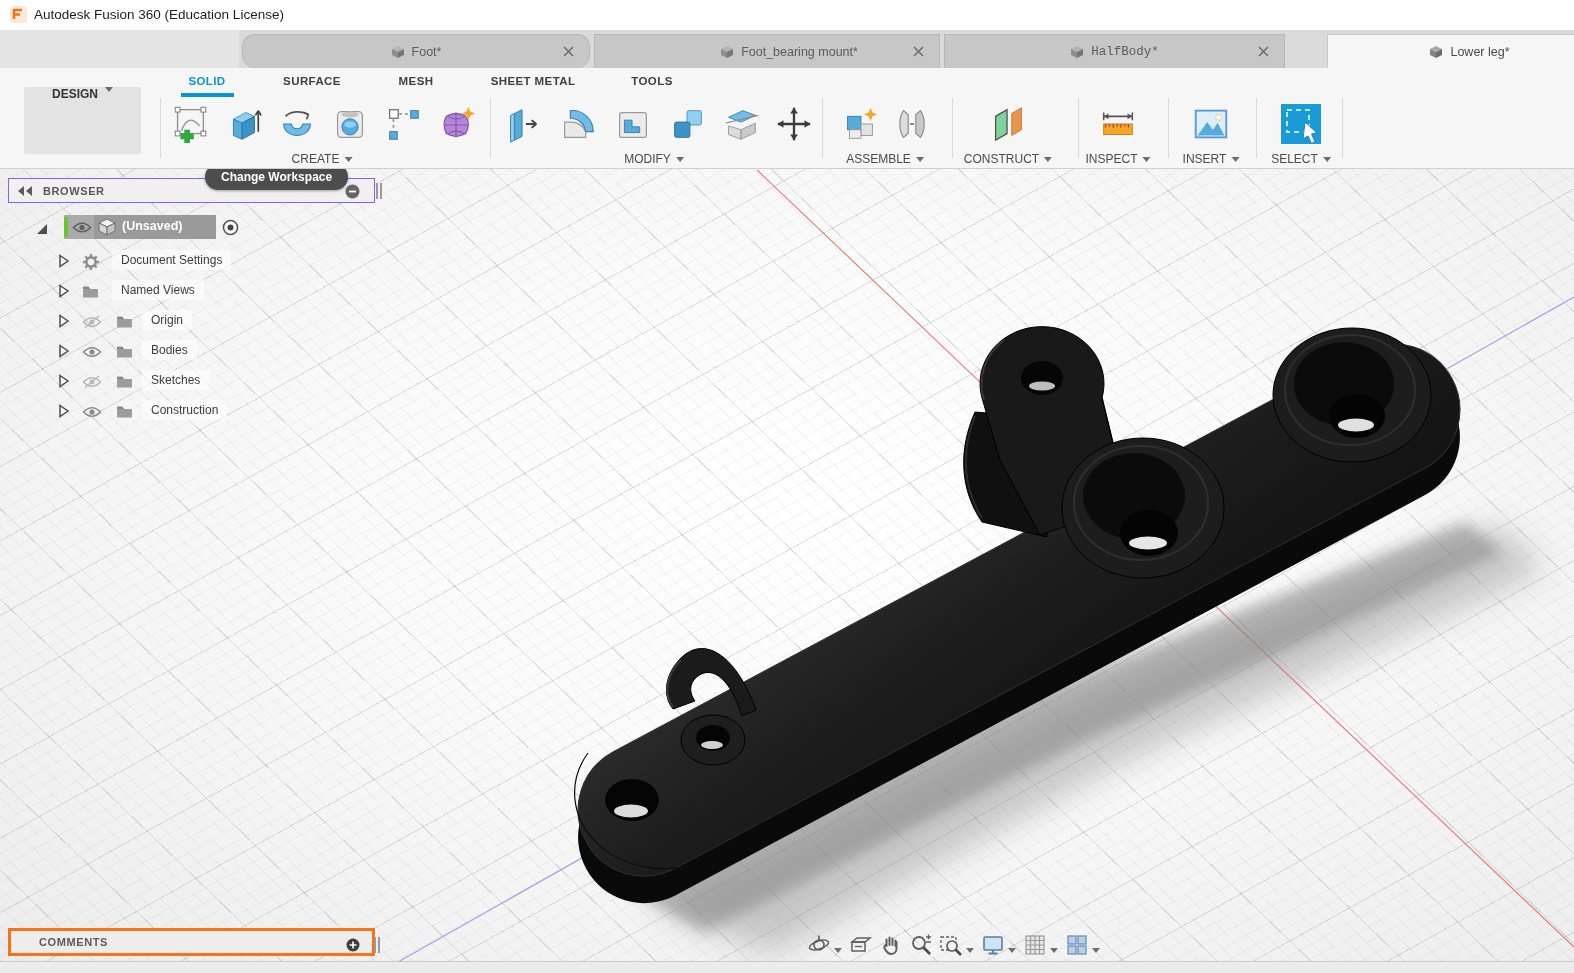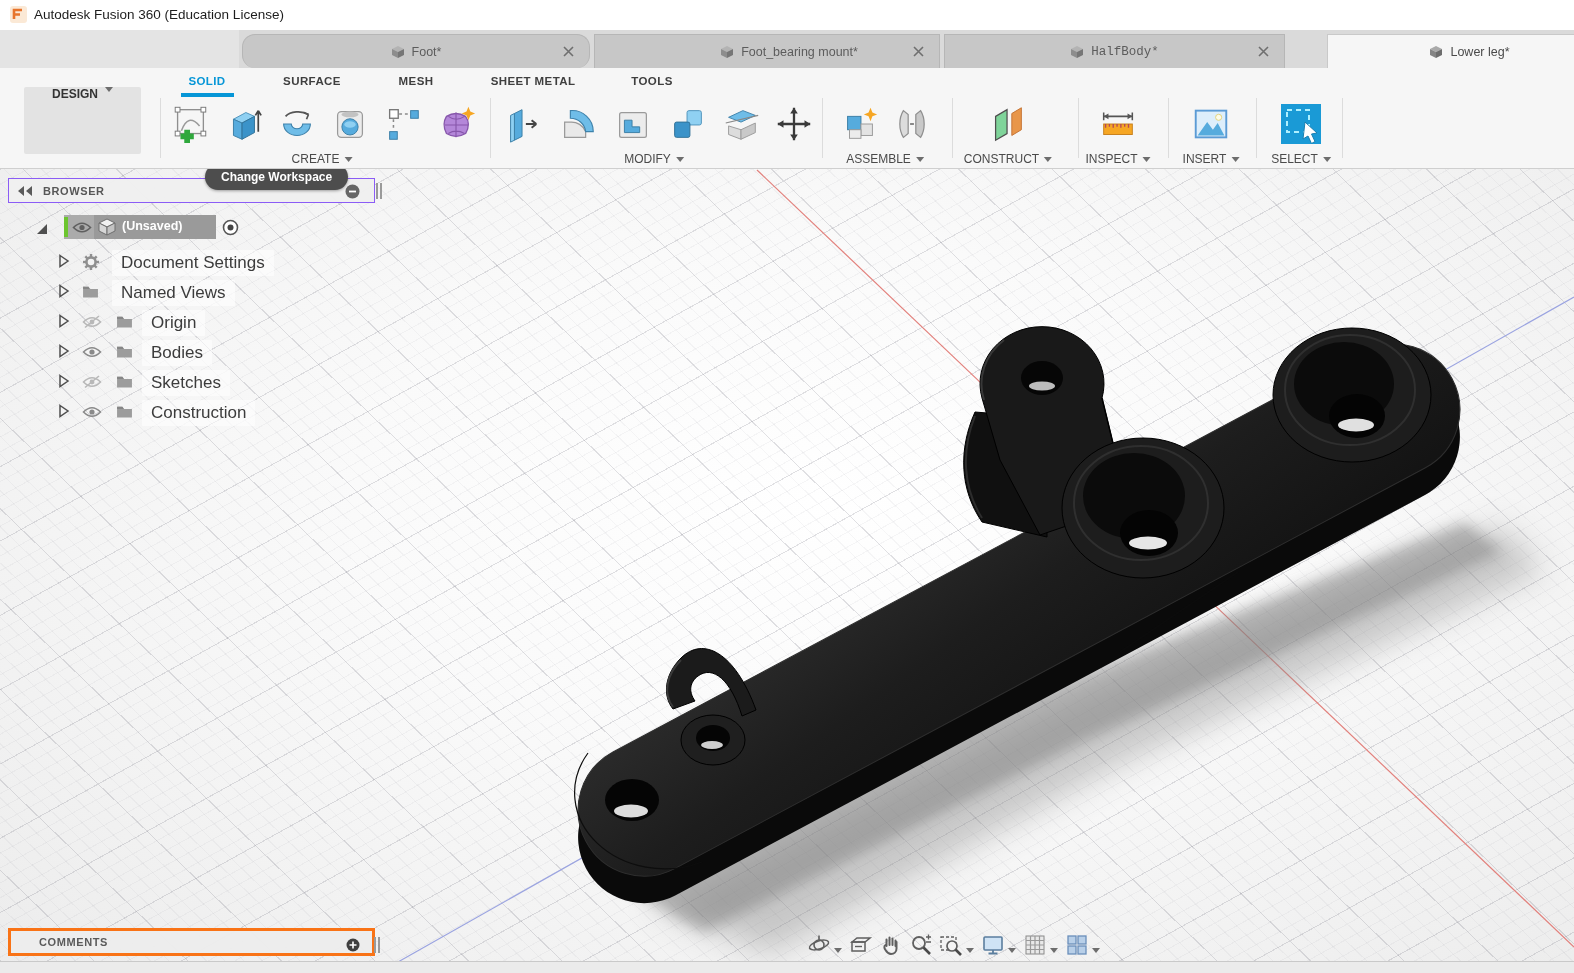--- a/index.html
+++ b/index.html
@@ -45,21 +45,21 @@
   .scene { position:absolute; left:0; top:0; width:1574px; height:973px; z-index:2; pointer-events:none; }
 
   
   .browser { position:absolute; left:8px; top:178px; width:367px; z-index:10; }
   .browser-header { position:relative; width:367px; height:25px; background:rgba(240,240,240,0.97); display:flex; align-items:center; border:1px solid #8b5cf6; }
   .browser-title { font-size:11px; font-weight:bold; letter-spacing:.6px; color:#575757; margin-left:10px; }
   .panel-handle { position:absolute; right:-8px; top:4px; width:6px; height:16px; border-left:2px solid #9a9a9a; border-right:2px solid #9a9a9a; cursor:ew-resize; }
   .tree { position:relative; margin-top:12px; }
   .tree-row { position:relative; height:30px; }
   .tri-collapsed { position:absolute; left:50px; top:7px; width:12px; height:14px; cursor:pointer; }
-  .label-pad { background:rgba(255,255,255,0.55); padding:3px 9px; font-size:17px; color:#3c3c3c; border-radius:1px; }
+  .label-pad { background:rgba(255,255,255,0.55); padding:3px 9px; font-size:12px; color:#3c3c3c; border-radius:1px; }
   .eye-slot { position:absolute; left:74px; top:8px; width:20px; height:14px; cursor:pointer; }
   .node-icon2 { position:absolute; left:108px; top:7px; width:17px; height:14px; }
   .row-label-2 { position:absolute; left:134px; top:3px; }
   .row-label-1 { position:absolute; left:104px; top:3px; }
 
   
   .root-row { position:relative; height:26px; margin-bottom:6px; }
   .root-tri { position:absolute; left:26px; top:6px; width:15px; height:15px; cursor:pointer; }
   .root-hl-outer { position:absolute; left:56px; top:0; width:152px; height:24px; background:#ababab; }
   .root-hl-inner { position:absolute; left:86px; top:0; width:122px; height:24px; background:#9a9a9a; }

